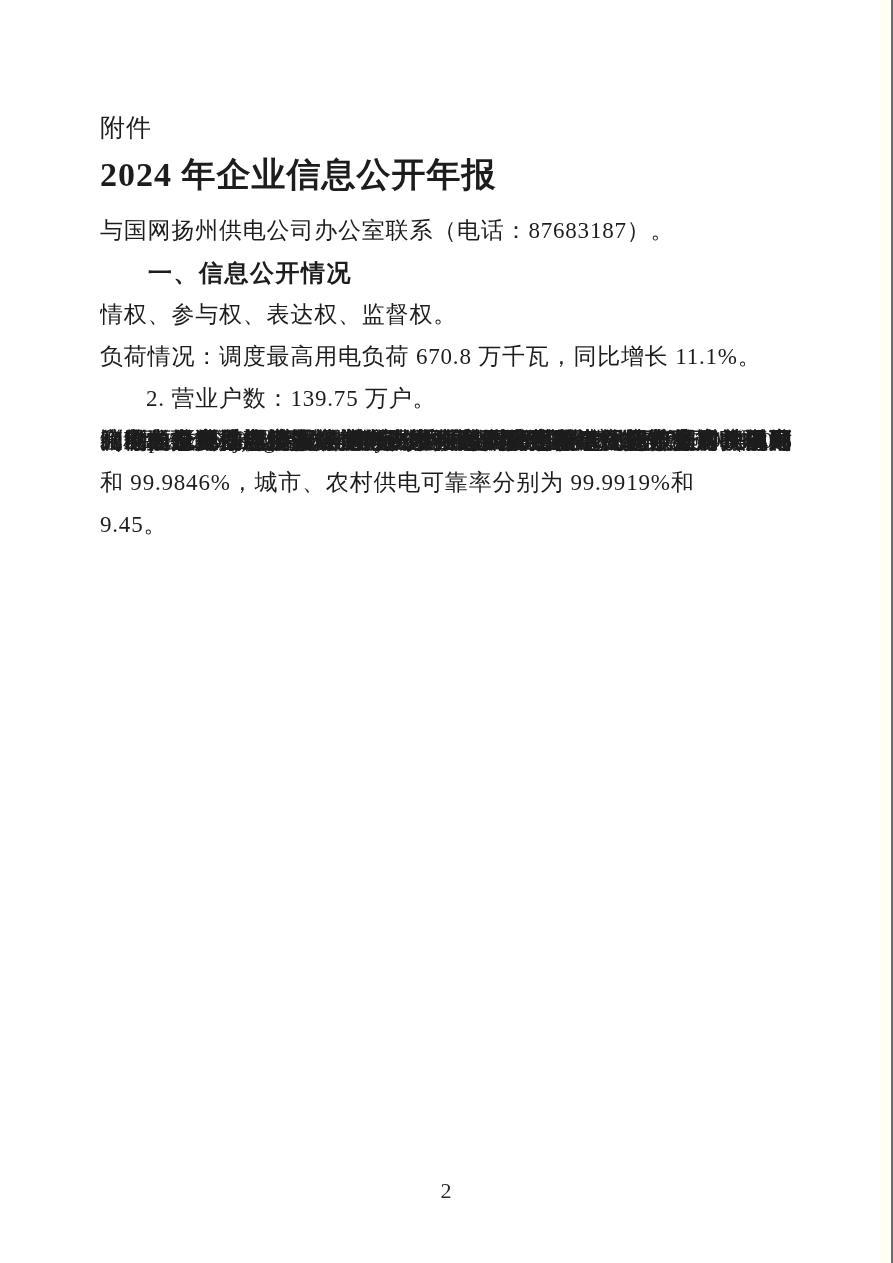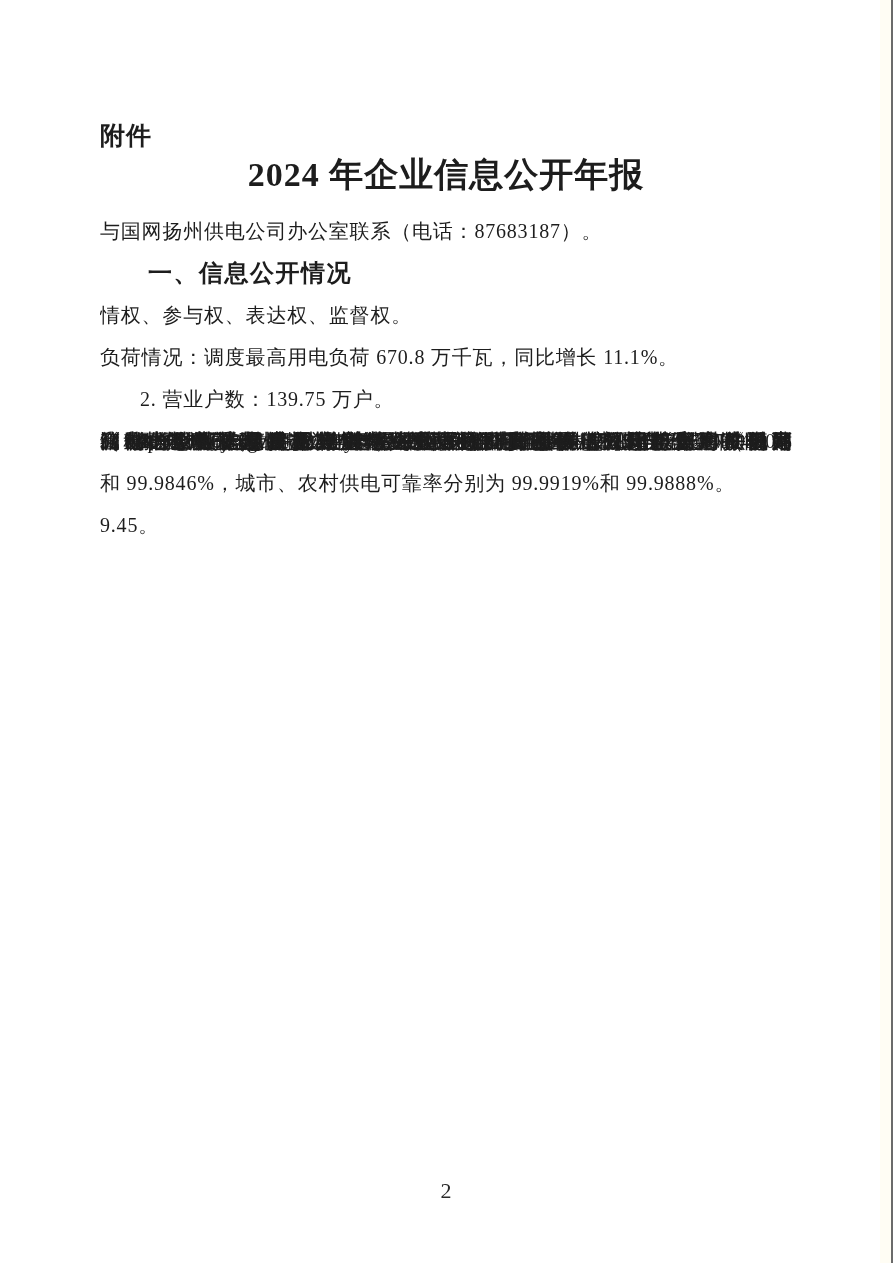--- a/index.html
+++ b/index.html
@@ -31,51 +31,50 @@
     background: #6b6b6b;
   }
   .content {
     position: absolute;
     left: 100px;
     top: 0;
     width: 692px;
   }
   .attachment {
     position: absolute;
-    top: 120px;
+    top: 112px;
     left: 0;
     font-family: "Liberation Sans", "DejaVu Sans", sans-serif;
-    font-weight: 700;
+    font-weight: 400;
     font-size: 25px;
     line-height: 30px;
     letter-spacing: 1px;
   }
   .title {
     position: absolute;
     top: 150px;
     left: 0;
     width: 100%;
     margin: 0;
-    text-align: center;
     font-family: "Liberation Serif", "DejaVu Serif", serif;
     font-weight: 700;
     font-size: 34px;
     line-height: 50px;
     letter-spacing: 1px;
   }
   .body {
     position: absolute;
     top: 210px;
     left: 0;
     width: 100%;
   }
   .tline {
     height: 42px;
     line-height: 42px;
-    font-size: 20px;
+    font-size: 23px;
     overflow: hidden;
     text-align: justify;
     text-align-last: justify;
   }
   .tline.indent {
     text-indent: 2em;
   }
   .tline.body-end {
     text-align: left;
     text-align-last: left;

